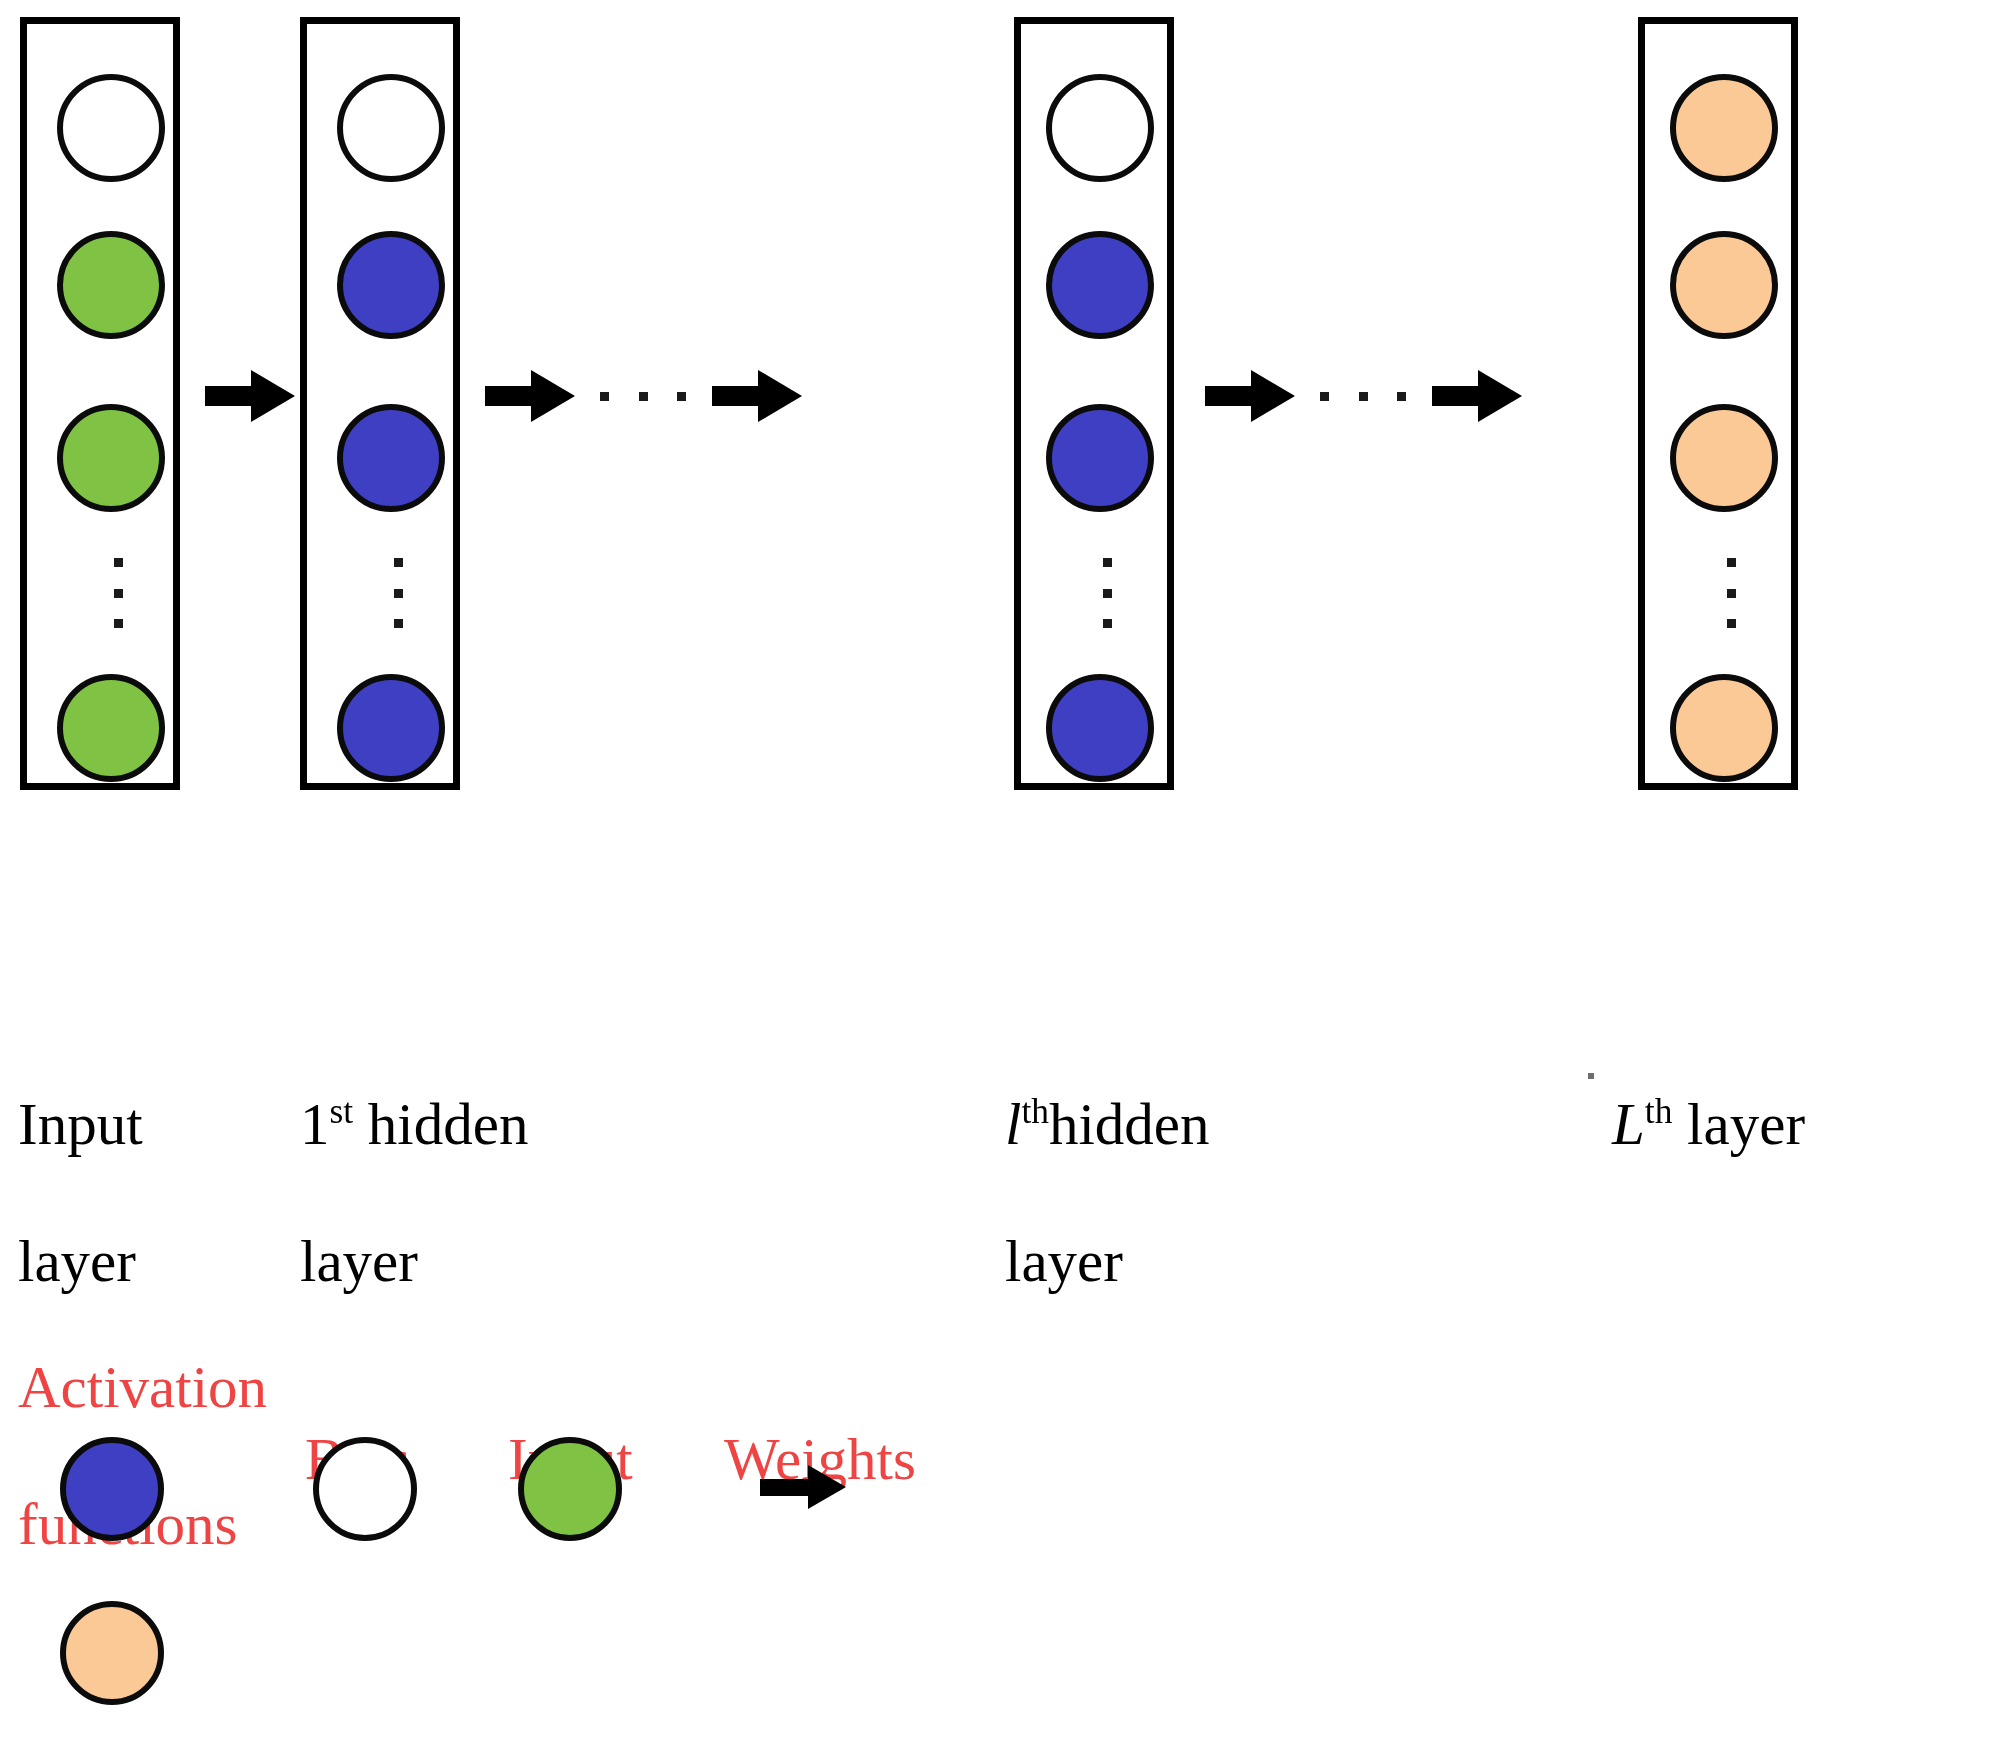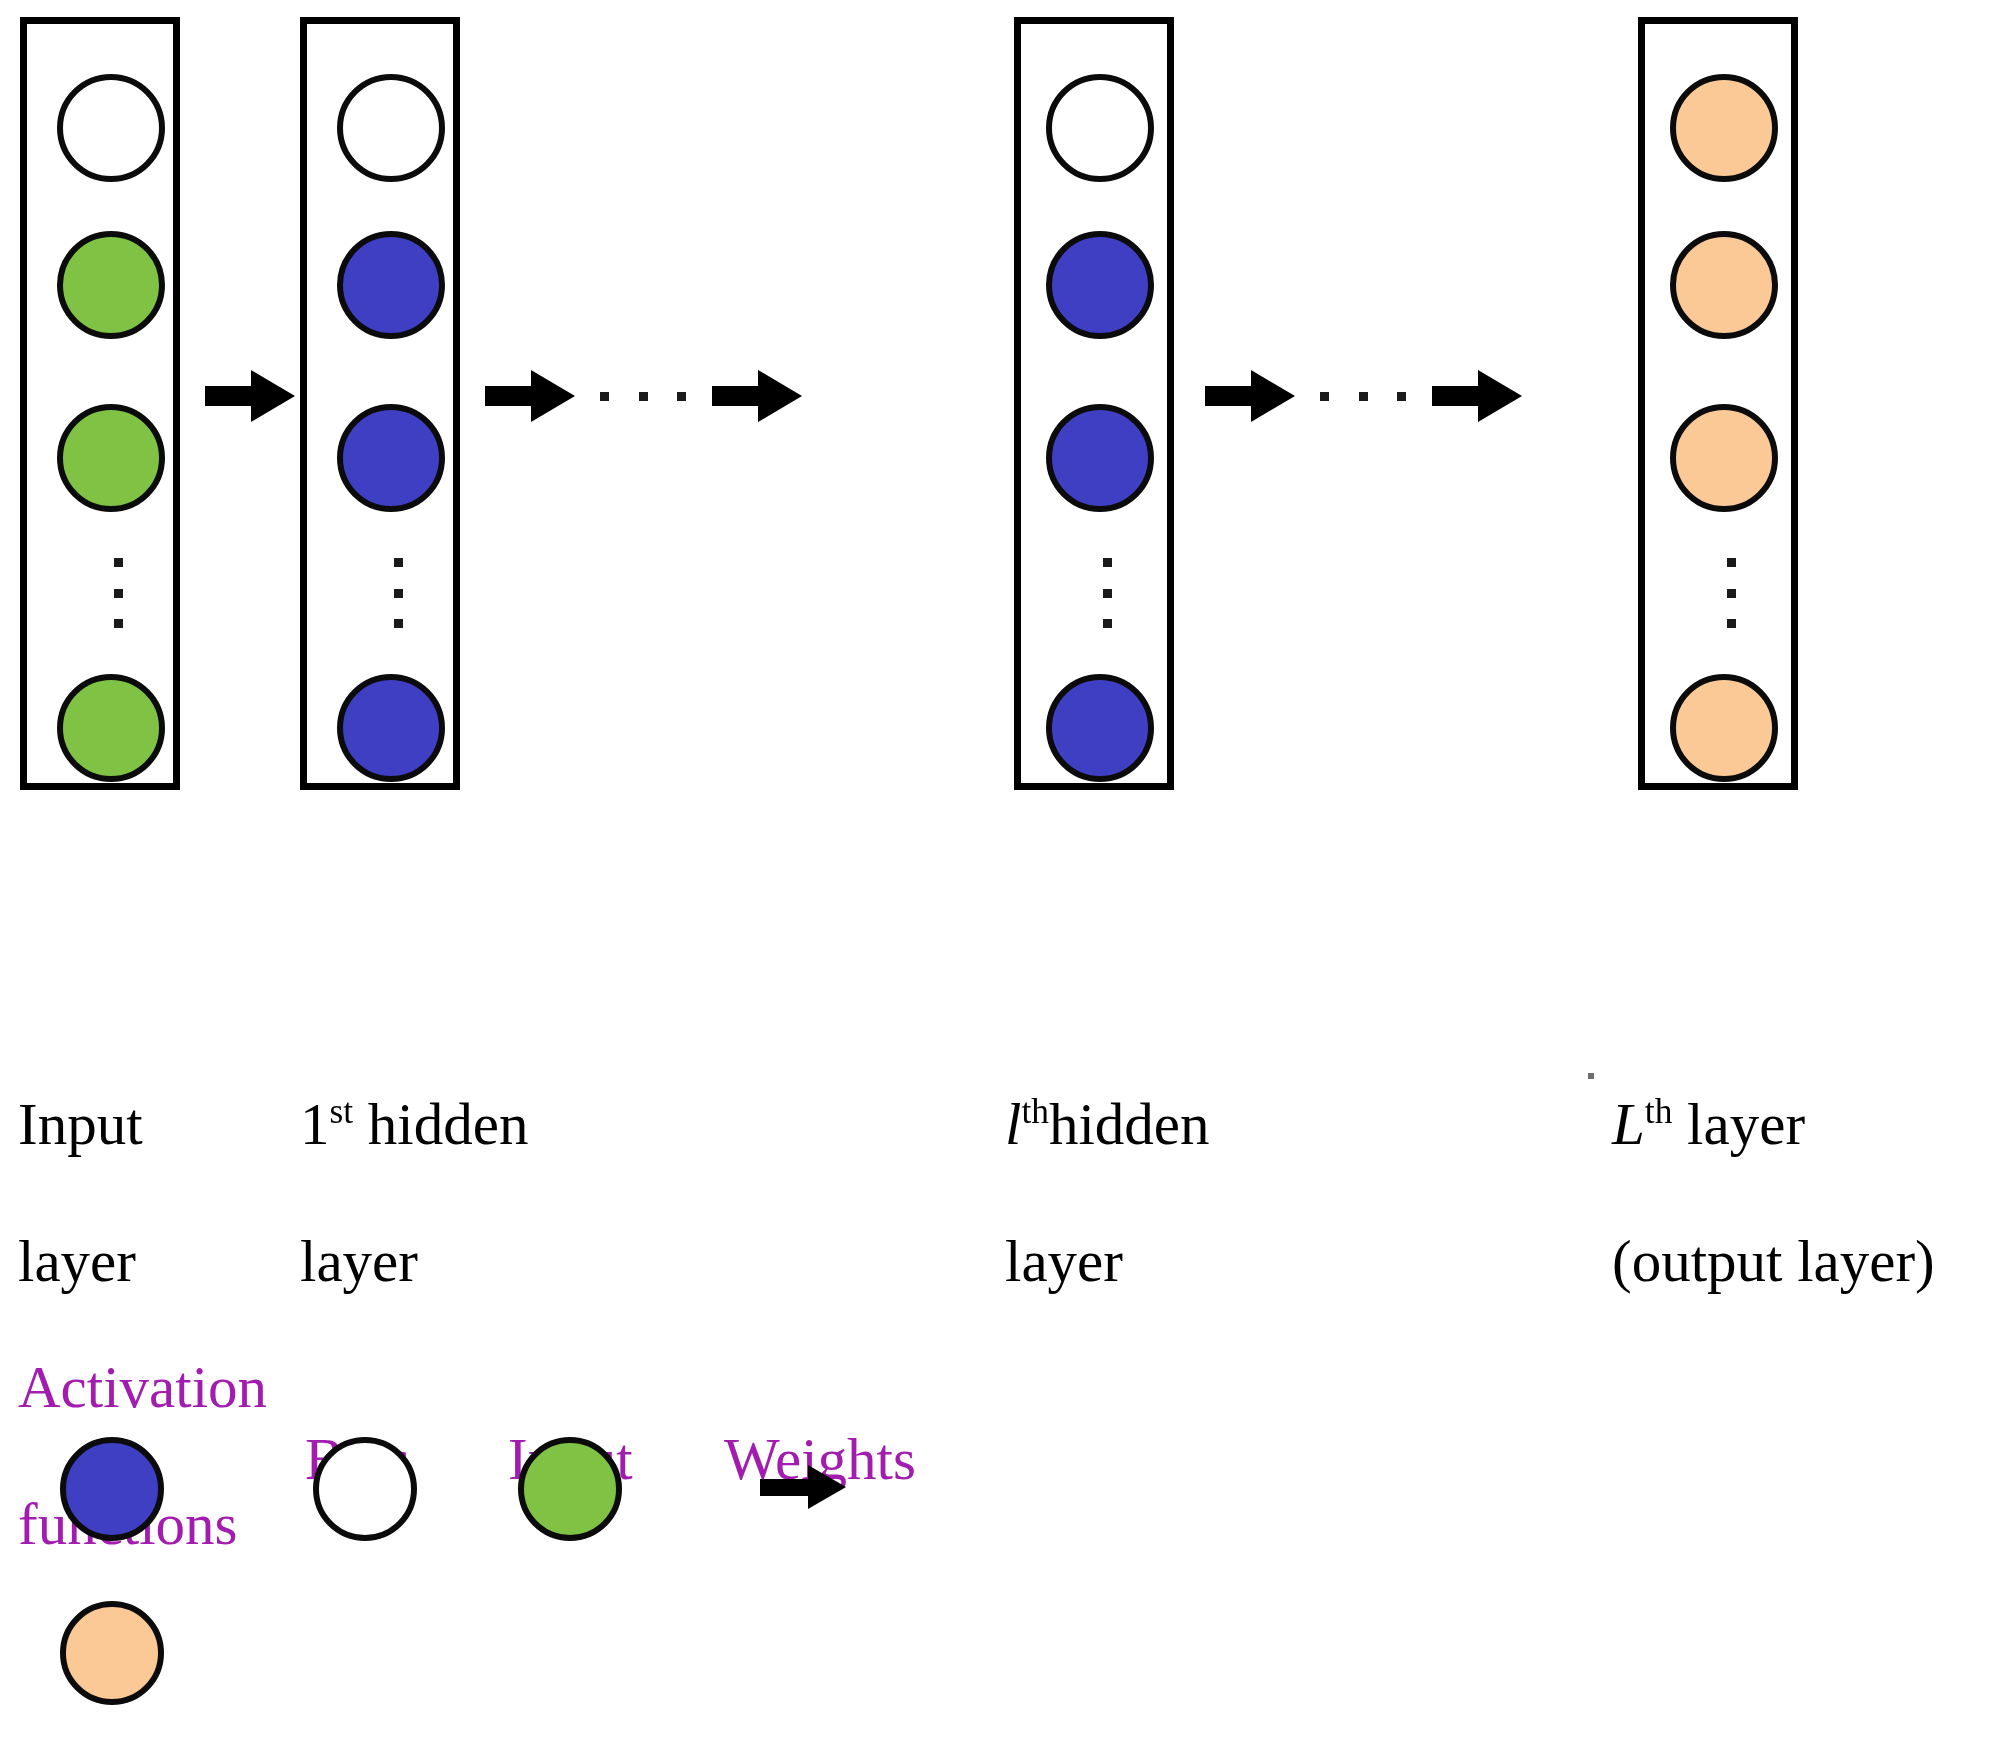--- a/index.html
+++ b/index.html
@@ -106,21 +106,21 @@
   .layer-label .it {
     font-style: italic;
   }
 
   
   .legend-label {
     position: absolute;
     font-size: 59px;
     line-height: 1.16;
     white-space: pre-line;
-    color: #a21caf;
+    color: #ef4444;
   }
   .legend-swatch {
     position: absolute;
     box-sizing: border-box;
     width: 104px;
     height: 104px;
     border: 6px solid #0b0b0b;
     border-radius: 50%;
   }
   .legend-arrow {
@@ -252,21 +252,20 @@
 
 <div class="layer-label" style="left:1005px; top:1022px; width:330px;">
   <span class="it">l</span><sup>th</sup><span>hidden</span><br>
   <span>layer</span>
 </div>
 
 <div class="speck" style="left:1588px; top:1073px;"></div>
 
 <div class="layer-label" style="left:1612px; top:1022px; width:400px;">
   <span class="it">L</span><sup>th</sup>&nbsp;<span>layer</span><br>
-  <span>(output layer)</span>
 </div>
 
 <div class="legend-label" style="left:18px; top:1285px; width:320px;">
   <span>Activation</span><br>
   <span>functions</span>
 </div>
 
 <div class="legend-swatch" style="left:60px; top:1437px; background:#3f3fc4;"></div>
 <div class="legend-swatch" style="left:60px; top:1601px; background:#fac995;"></div>
 

